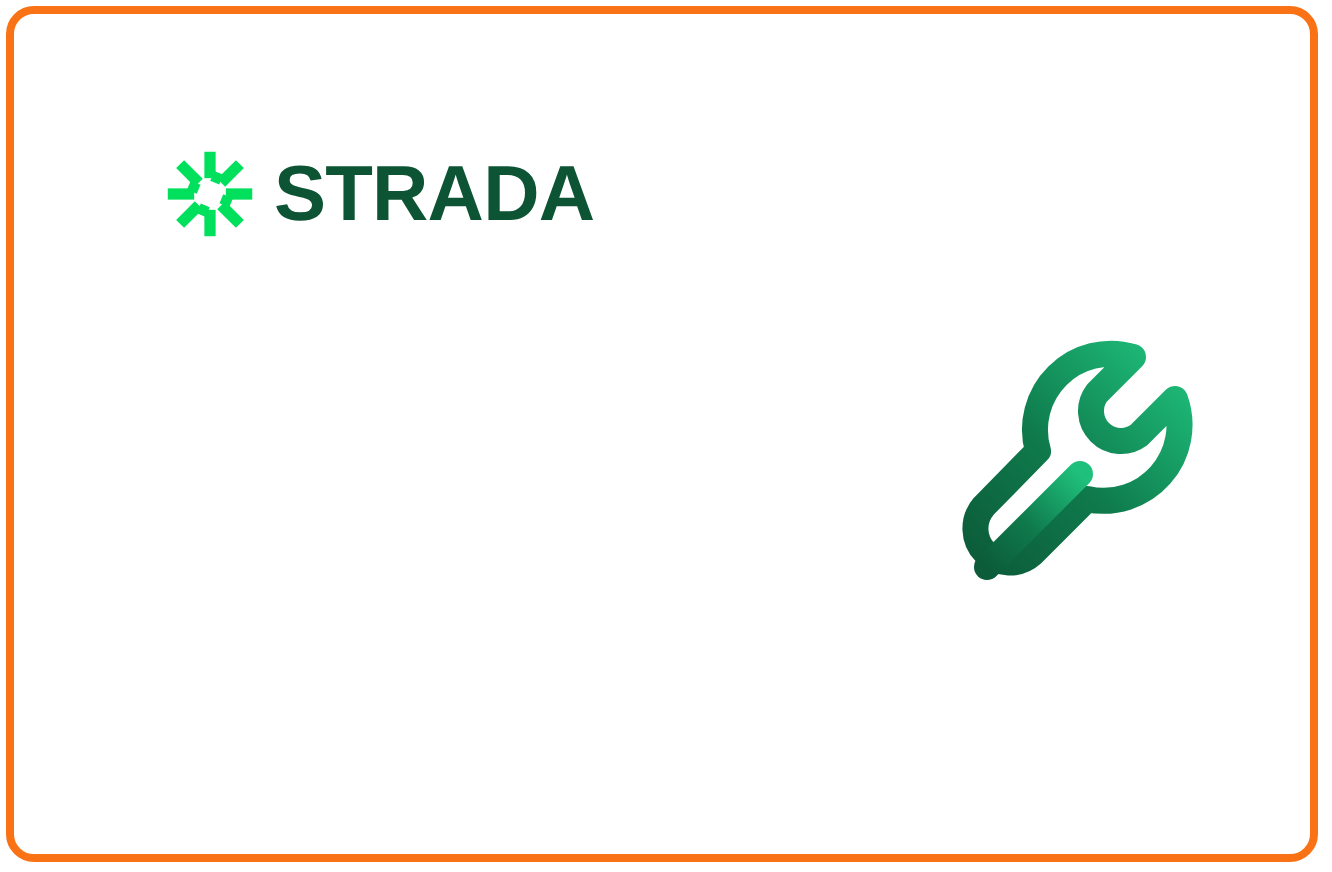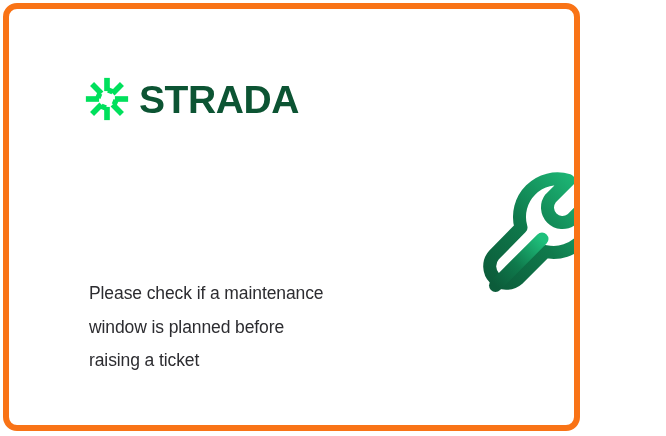--- a/index.html
+++ b/index.html
@@ -19,25 +19,25 @@
     width: 666px;
     height: 436px;
     background: #ffffff;
   }
 
   
   .card {
     position: absolute;
     left: 3px;
     top: 3px;
-    width: 577px;
+    width: 656px;
     height: 428px;
     box-sizing: border-box;
     background: #ffffff;
-    border: 6px solid #f97316;
+    border: 4px solid #f97316;
     border-radius: 14px;
     overflow: hidden;
   }
 
   
   .logo-row {
     position: absolute;
     left: 76px;
     top: 68px;
     display: flex;
@@ -128,25 +128,20 @@
               <rect x="24" y="44.5" width="12" height="11"></rect>
               <rect x="64" y="44.5" width="12" height="11"></rect>
             </g>
           </g>
         </svg>
       </span>
       <span class="logo-word">STRADA</span>
     </div>
 
 
-    <div class="body-copy">
-      <span class="ln">Please check if a maintenance</span>
-      <span class="ln">window is planned before</span>
-      <span class="ln">raising a ticket</span>
-    </div>
 
     <div class="wrench">
       <svg viewBox="0 0 152 156" xmlns="http://www.w3.org/2000/svg" aria-hidden="true">
         <defs>
           <linearGradient id="wrenchGrad" x1="0" y1="1" x2="1" y2="0">
             <stop offset="0%" stop-color="#0c5c3a"></stop>
             <stop offset="45%" stop-color="#0f7a4c"></stop>
             <stop offset="100%" stop-color="#1fc07c"></stop>
           </linearGradient>
         </defs>

